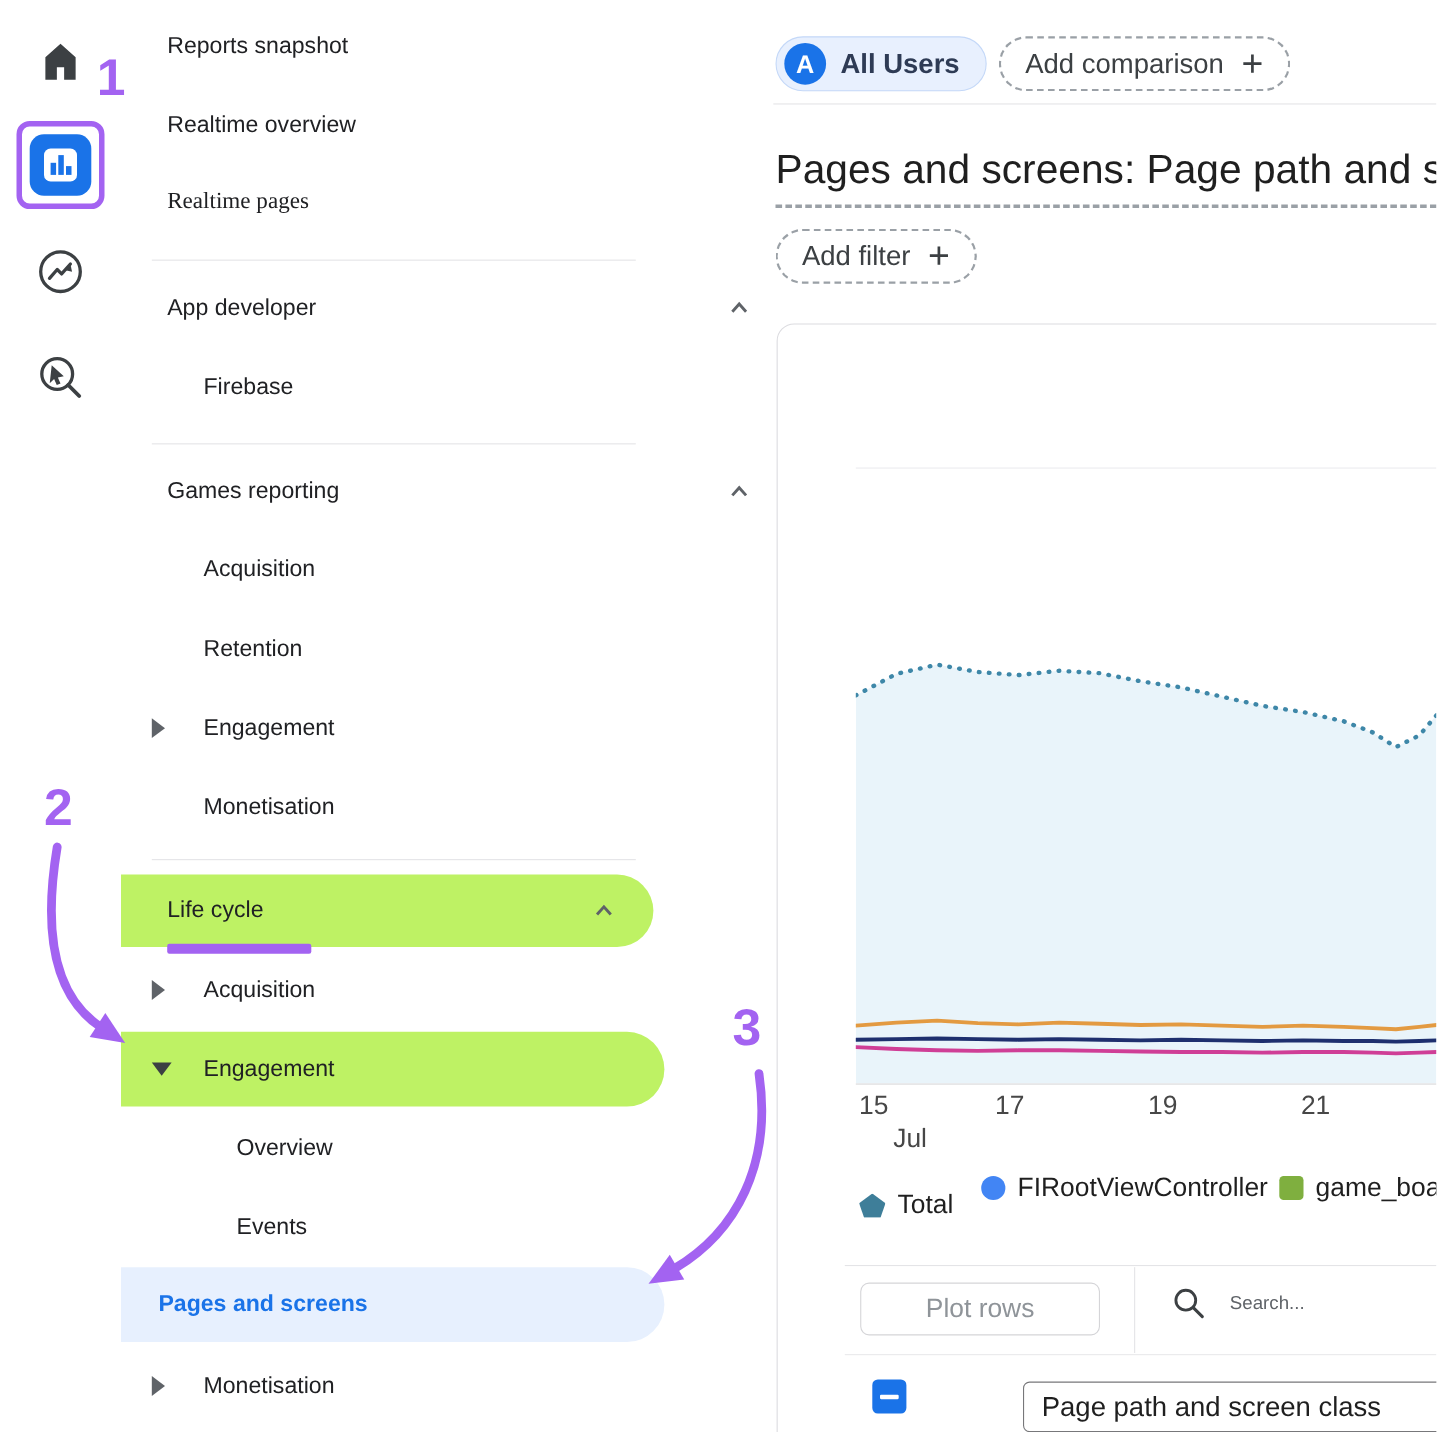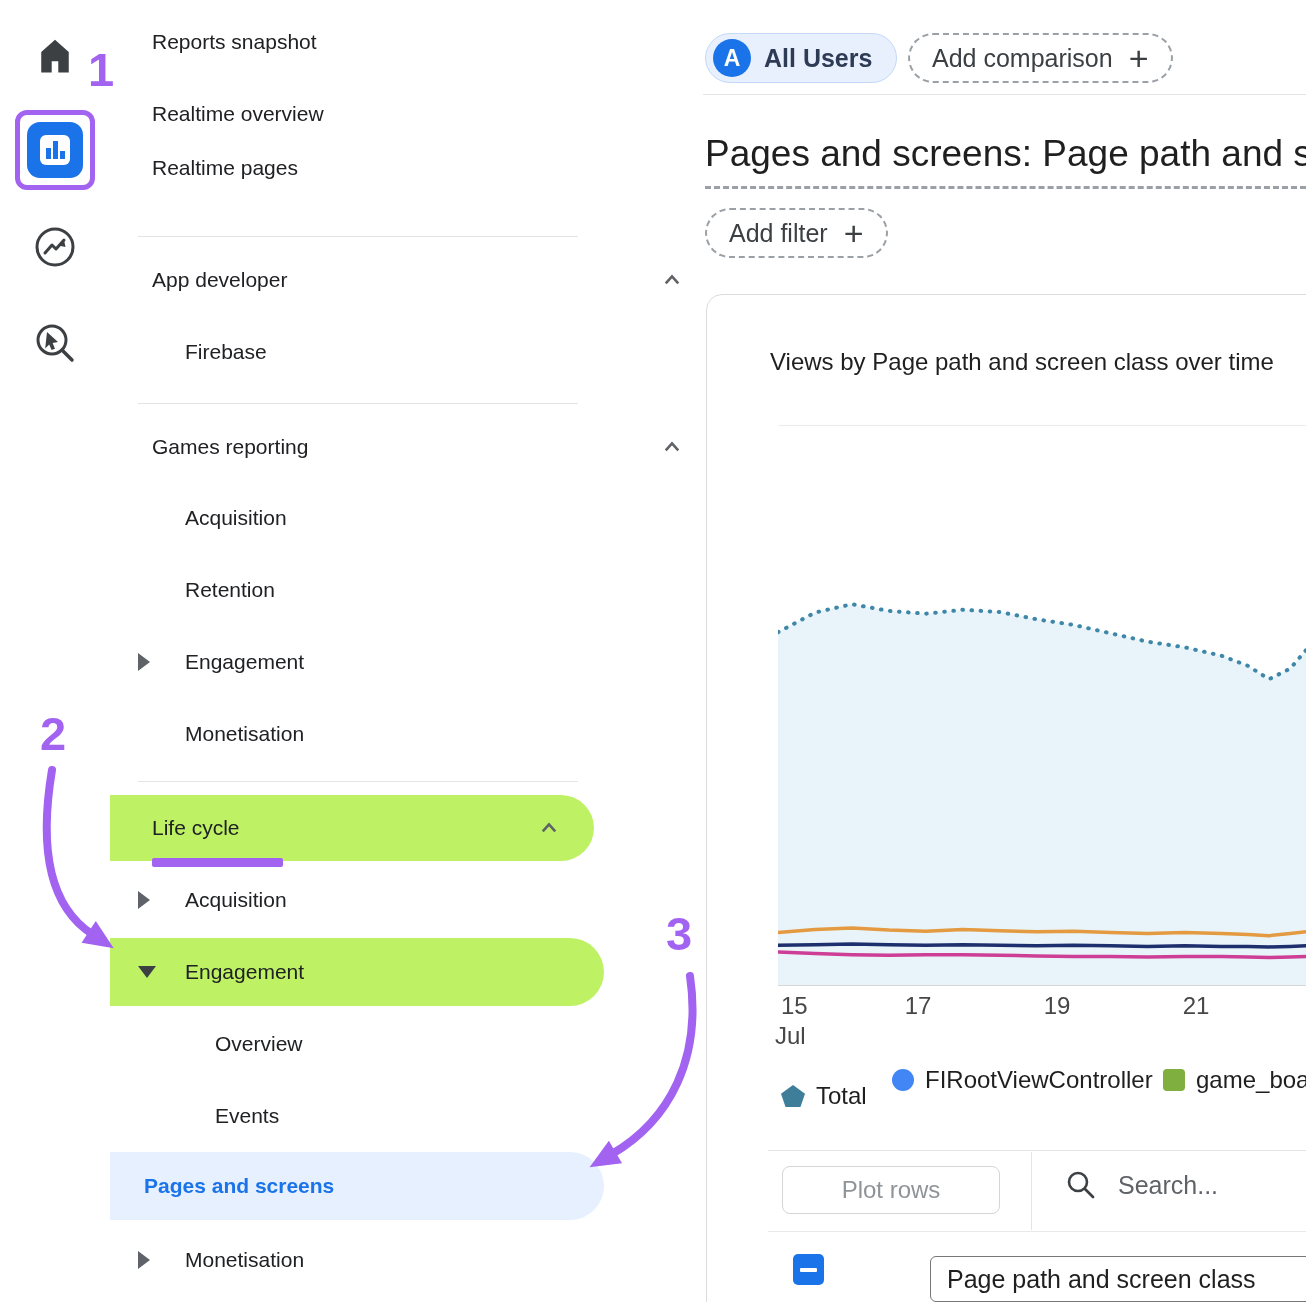--- a/index.html
+++ b/index.html
@@ -53,21 +53,21 @@
   .mk-total{width:24px;height:22px;background:#3e7e99;clip-path:polygon(50% 0,100% 40%,81% 100%,19% 100%,0 40%);}
   .mk-circle{width:22px;height:22px;border-radius:50%;background:#4285f4;}
   .mk-square{width:22px;height:22px;border-radius:4px;background:#7faf3f;}
 
   
   .tb-divider{position:absolute;left:768px;top:1150px;width:538px;height:1px;background:#e4e4e7;}
   .tb-divider2{position:absolute;left:768px;top:1231px;width:538px;height:1px;background:#e9e9ec;}
   .tb-vdivider{position:absolute;left:1031px;top:1152px;width:1px;height:78px;background:#e4e4e7;}
   .plot-rows-btn{position:absolute;left:782px;top:1166px;width:218px;height:48px;border:1px solid #d5d5d8;border-radius:8px;background:#fff;font-family:"Liberation Sans",sans-serif;font-size:24px;color:#8f9499;display:flex;align-items:center;justify-content:center;cursor:pointer;}
   .search-wrap{position:absolute;left:1064px;top:1168px;display:flex;align-items:center;}
-  .search-input{border:none;outline:none;font-family:"Liberation Sans",sans-serif;font-size:25px;color:#3c4043;width:160px;margin-left:18px;background:transparent;}
+  .search-input{border:none;outline:none;font-family:"Liberation Sans",sans-serif;font-size:17px;color:#3c4043;width:160px;margin-left:18px;background:transparent;}
   .search-input::placeholder{color:#5f6368;opacity:1;}
   .checkbox{position:absolute;left:793px;top:1254px;width:31px;height:31px;background:#1a73e8;border-radius:5px;display:flex;align-items:center;justify-content:center;cursor:pointer;}
   .checkbox .minus{width:17px;height:4px;background:#fff;border-radius:1px;}
   .col-header{position:absolute;left:930px;top:1256px;width:400px;height:46px;border:1px solid #77777a;border-radius:6px;box-sizing:border-box;display:flex;align-items:center;padding-left:16px;font-size:25px;color:#1f1f1f;background:#fff;cursor:pointer;white-space:nowrap;overflow:hidden;}
 
   
   .ann-num{position:absolute;font-size:47px;font-weight:700;color:#a363f1;z-index:30;}
   .ann-arrows{position:absolute;left:0;top:0;width:1306px;height:1302px;pointer-events:none;z-index:29;}
 </style>
 </head>
@@ -108,21 +108,21 @@
   </nav>
 
   <nav class="sidebar">
 
     <div class="nav-row lvl0" style="top:6px;">
         <span>Reports snapshot</span>
       </div>
     <div class="nav-row lvl0" style="top:78px;">
         <span>Realtime overview</span>
       </div>
-    <div class="nav-row lvl0" style="top:132px;">
+    <div class="nav-row lvl0" style="top:146px;font-family:Liberation Serif, serif;">
         <span>Realtime pages</span>
       </div>
 
     <div class="sb-divider" style="top:236px;"></div>
 
     <div class="nav-row lvl0" style="top:244px;">
       <span>App developer</span>
       <span class="chev">
           <svg width="30" height="30" viewBox="0 0 24 24">
             <path d="M7 14.7l5-5.6 5 5.6" fill="none" stroke="#5f6368" stroke-width="2.1"></path>
@@ -205,34 +205,33 @@
   <div class="page-title">Pages and screens: Page path and screen class</div>
   <div class="title-dashes"></div>
 
   <div class="chip chip-dashed" style="left:705px;top:208px;">
     <span class="lbl">Add filter</span>
     <span class="plus">+</span>
   </div>
 
   <div class="card"></div>
 
-  <div class="chart-title">Views by Page path and screen class over time</div>
 
   <div class="plot-topline"></div>
   <svg id="chart-svg" class="chart-svg" viewBox="0 0 528 560" preserveAspectRatio="none">
       <path d="M0,560 L0.0,207.2 L37.0,187.6 L73.9,179.2 L110.9,185.9 L147.8,188.7 L184.8,184.8 L221.8,187.0 L258.7,194.3 L295.7,199.9 L332.6,208.3 L369.6,216.7 L406.6,222.3 L443.5,230.7 L469.9,240.8 L491.0,254.2 L512.2,243.6 L528.0,225.1 L528,560 Z" fill="#e9f4fa"></path>
       <polyline points="0.0,207.2 37.0,187.6 73.9,179.2 110.9,185.9 147.8,188.7 184.8,184.8 221.8,187.0 258.7,194.3 295.7,199.9 332.6,208.3 369.6,216.7 406.6,222.3 443.5,230.7 469.9,240.8 491.0,254.2 512.2,243.6 528.0,225.1" fill="none" stroke="#3e87a8" stroke-width="4" stroke-linecap="round" stroke-linejoin="round" stroke-dasharray="0.6 8.5"></polyline>
       <polyline points="0.0,507.4 37.0,504.6 73.9,502.9 110.9,505.1 147.8,506.2 184.8,504.6 221.8,505.7 258.7,506.8 295.7,506.2 332.6,507.4 369.6,508.5 406.6,507.4 443.5,508.5 469.9,509.6 491.0,510.7 512.2,508.5 528.0,506.8" fill="none" stroke="#e39a41" stroke-width="3.5" stroke-linecap="round" stroke-linejoin="round"></polyline>
       <polyline points="0.0,520.2 37.0,519.7 73.9,519.1 110.9,519.7 147.8,520.2 184.8,519.7 221.8,520.2 258.7,520.8 295.7,520.2 332.6,520.8 369.6,521.4 406.6,520.8 443.5,521.4 469.9,521.4 491.0,521.9 512.2,521.4 528.0,520.8" fill="none" stroke="#1e2f6e" stroke-width="3.5" stroke-linecap="round" stroke-linejoin="round"></polyline>
       <polyline points="0.0,527.0 37.0,528.6 73.9,529.8 110.9,530.3 147.8,529.8 184.8,529.8 221.8,530.3 258.7,530.9 295.7,531.4 332.6,531.4 369.6,532.0 406.6,531.4 443.5,531.4 469.9,532.0 491.0,532.6 512.2,532.0 528.0,531.4" fill="none" stroke="#cf3e96" stroke-width="3.5" stroke-linecap="round" stroke-linejoin="round"></polyline>
     </svg>
   <div class="plot-baseline"></div>
 
   <div class="tick" style="left:781px;top:992px;">15</div>
-  <div class="tick" style="left:775px;top:1022px;">Jul</div>
+  <div class="tick" style="left:812px;top:1022px;">Jul</div>
   <div class="tick center" style="left:918px;top:992px;">17</div>
   <div class="tick center" style="left:1057px;top:992px;">19</div>
   <div class="tick center" style="left:1196px;top:992px;">21</div>
 
   <div class="legend-item" style="left:781px;margin-top:16px;">
     <span class="lg-marker mk-total"></span>
     <span>Total</span>
   </div>
   <div class="legend-item" style="left:892px;">
     <span class="lg-marker mk-circle"></span>

